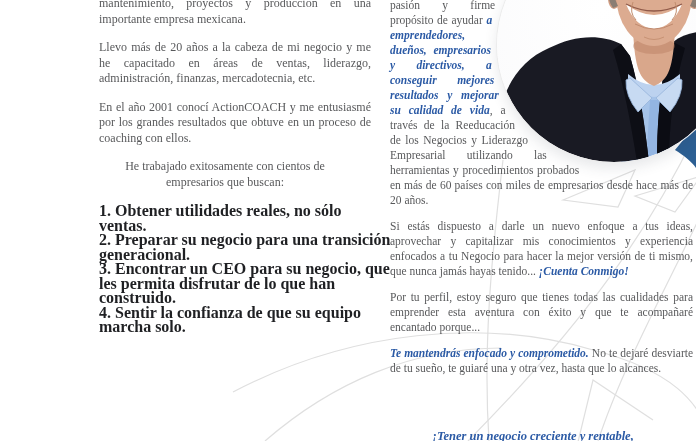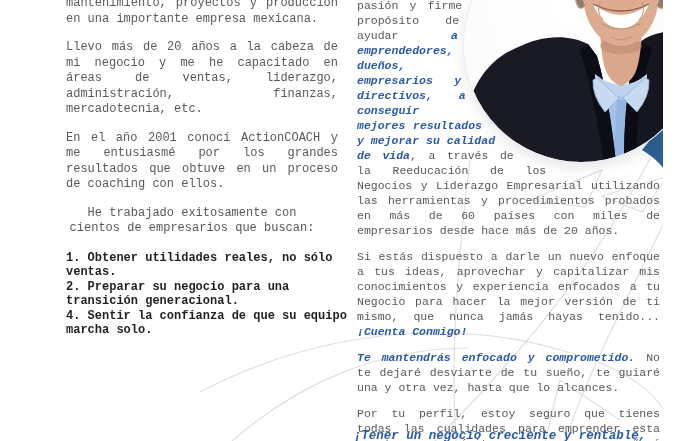--- a/index.html
+++ b/index.html
@@ -1,42 +1,43 @@
 <!DOCTYPE html>
 <html><head>
 <meta charset="utf-8">
 <style>
   html,body{margin:0;padding:0;background:#ffffff;}
   .page{
     position:relative;
     width:663px;height:441px;
     overflow:hidden;
     background:#ffffff;
-    font-family:Liberation Mono, monospace;
+    font-family:Liberation Serif, serif;
+    margin-left:33px;
   }
   
   .watermark{position:absolute;left:0;top:0;z-index:0;}
   
   .band{position:absolute;left:0;top:0;z-index:1;}
   
   .photo-circle{
     position:absolute;left:464px;top:-72px;width:234px;height:234px;
     border-radius:50%;overflow:hidden;z-index:2;
     box-shadow:0 0 0 1px #ececec, 0 6px 14px rgba(50,55,70,.12);
     background:#fdfdfd;
   }
   
   .left-col{
     position:absolute;left:66px;top:-4px;width:272px;z-index:3;
     color:#58595B;font-size:12px;line-height:15.5px;
   }
   .left-col p{margin:0 0 13px;text-align:justify;}
   .left-col p.ragged{text-align:center;width:252px;}
   .goals{margin-top:14px;width:292px;color:#1F2023;font-weight:bold;
-         font-size:12px;line-height:14.5px;}
+         font-size:16px;line-height:14.5px;}
   .goal{margin:0;}
   
   .right-col{
     position:absolute;left:357px;top:-2px;width:303px;z-index:3;
     color:#58595B;font-size:11.5px;line-height:15px;
   }
   .right-col p{margin:0 0 11px;text-align:justify;}
   .photo-spacer{
     float:right;width:260px;height:170px;
     shape-outside:circle(123px at 181px 47px);
@@ -120,27 +121,28 @@
   </div>
 
   <div class="left-col">
     <p>mantenimiento, proyectos y producción en una importante empresa mexicana.</p>
     <p>Llevo más de 20 años a la cabeza de mi negocio y me he capacitado en áreas de ventas, liderazgo, administración, finanzas, mercadotecnia, etc.</p>
     <p>En el año 2001 conocí ActionCOACH y me entusiasmé por los grandes resultados que obtuve en un proceso de coaching con ellos.</p>
     <p class="ragged">He trabajado exitosamente con cientos de empresarios que buscan:</p>
     <div class="goals">
       <div class="goal">1. Obtener utilidades reales, no sólo ventas.</div>
       <div class="goal">2. Preparar su negocio para una transición generacional.</div>
+      <div class="goal">3. Encontrar un CEO para su negocio, que les permita disfrutar de lo que han construido.</div>
       <div class="goal">4. Sentir la confianza de que su equipo marcha solo.</div>
     </div>
   </div>
 
   <div class="right-col">
     <div class="photo-spacer"></div>
     <p><span>pasión y firme propósito de ayudar </span><span class="hl">a emprendedores, dueños, empresarios y directivos, a conseguir mejores resultados y mejorar su calidad de vida</span><span>, a través de la Reeducación de los Negocios y Liderazgo Empresarial utilizando las herramientas y procedimientos probados en más de 60 países con miles de empresarios desde hace más de 20 años.</span></p>
     <p><span>Si estás dispuesto a darle un nuevo enfoque a tus ideas, aprovechar y capitalizar mis conocimientos y experiencia enfocados a tu Negocio para hacer la mejor versión de ti mismo, que nunca jamás hayas tenido... </span><span class="hl">¡Cuenta Conmigo!</span></p>
+    <p>Por tu perfil, estoy seguro que tienes todas las cualidades para emprender esta aventura con éxito y que te acompañaré encantado porque...</p>
     <p><span class="hl">Te mantendrás enfocado y comprometido.</span><span> No te dejaré desviarte de tu sueño, te guiaré una y otra vez, hasta que lo alcances.</span></p>
-    <p>Por tu perfil, estoy seguro que tienes todas las cualidades para emprender esta aventura con éxito y que te acompañaré encantado porque...</p>
   </div>
 
   <div class="footer-line">¡Tener un negocio creciente y rentable,</div>
 
 </div>
 
 </body></html>

